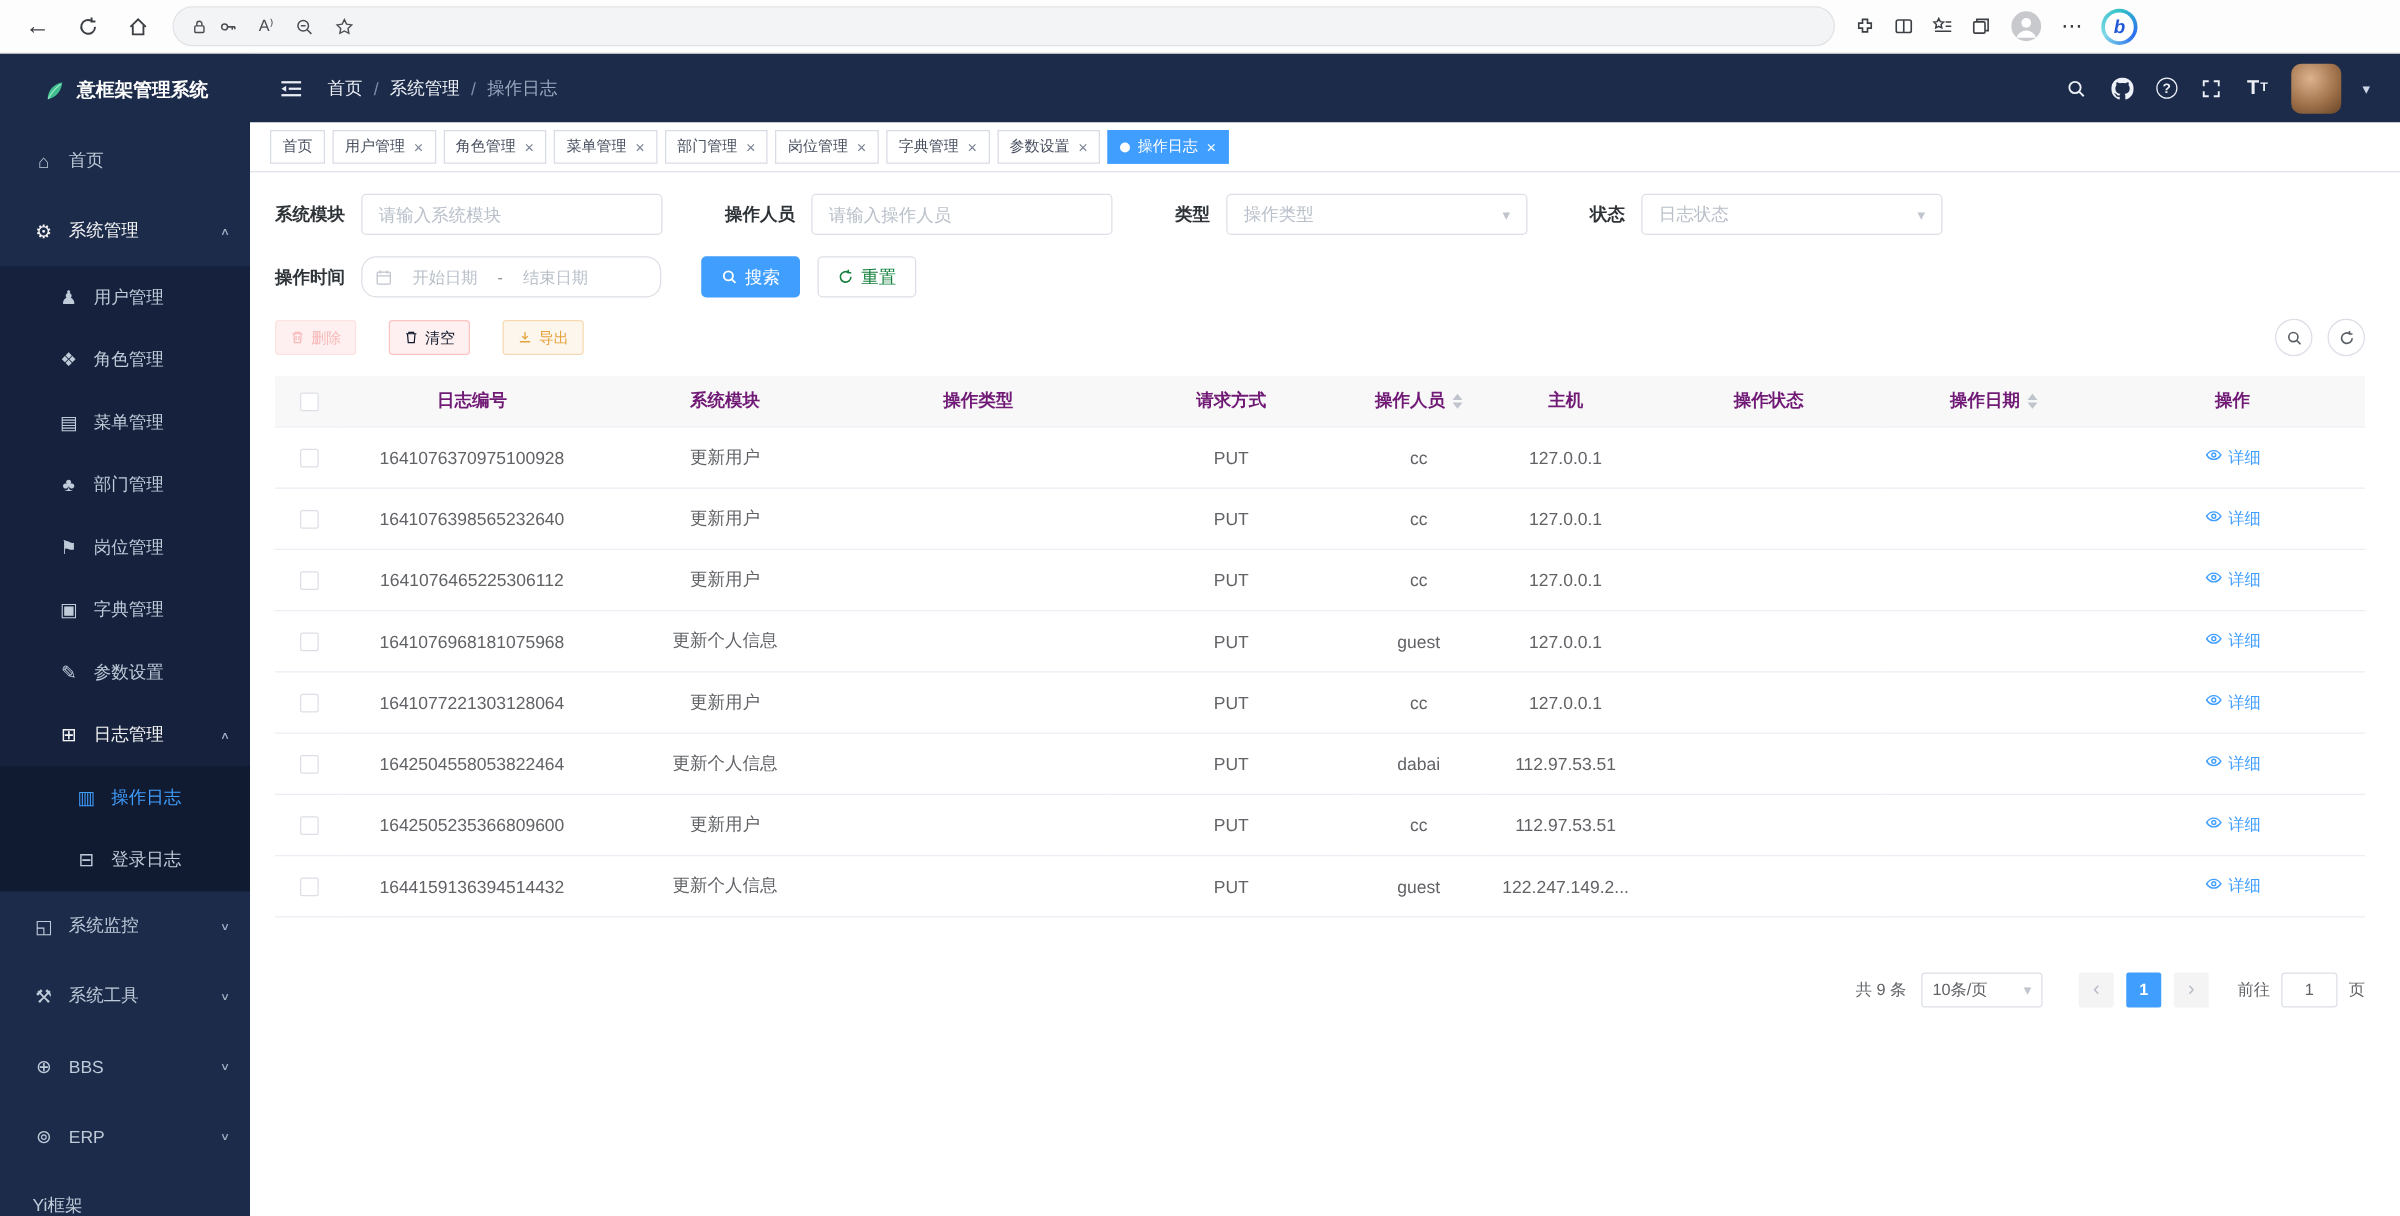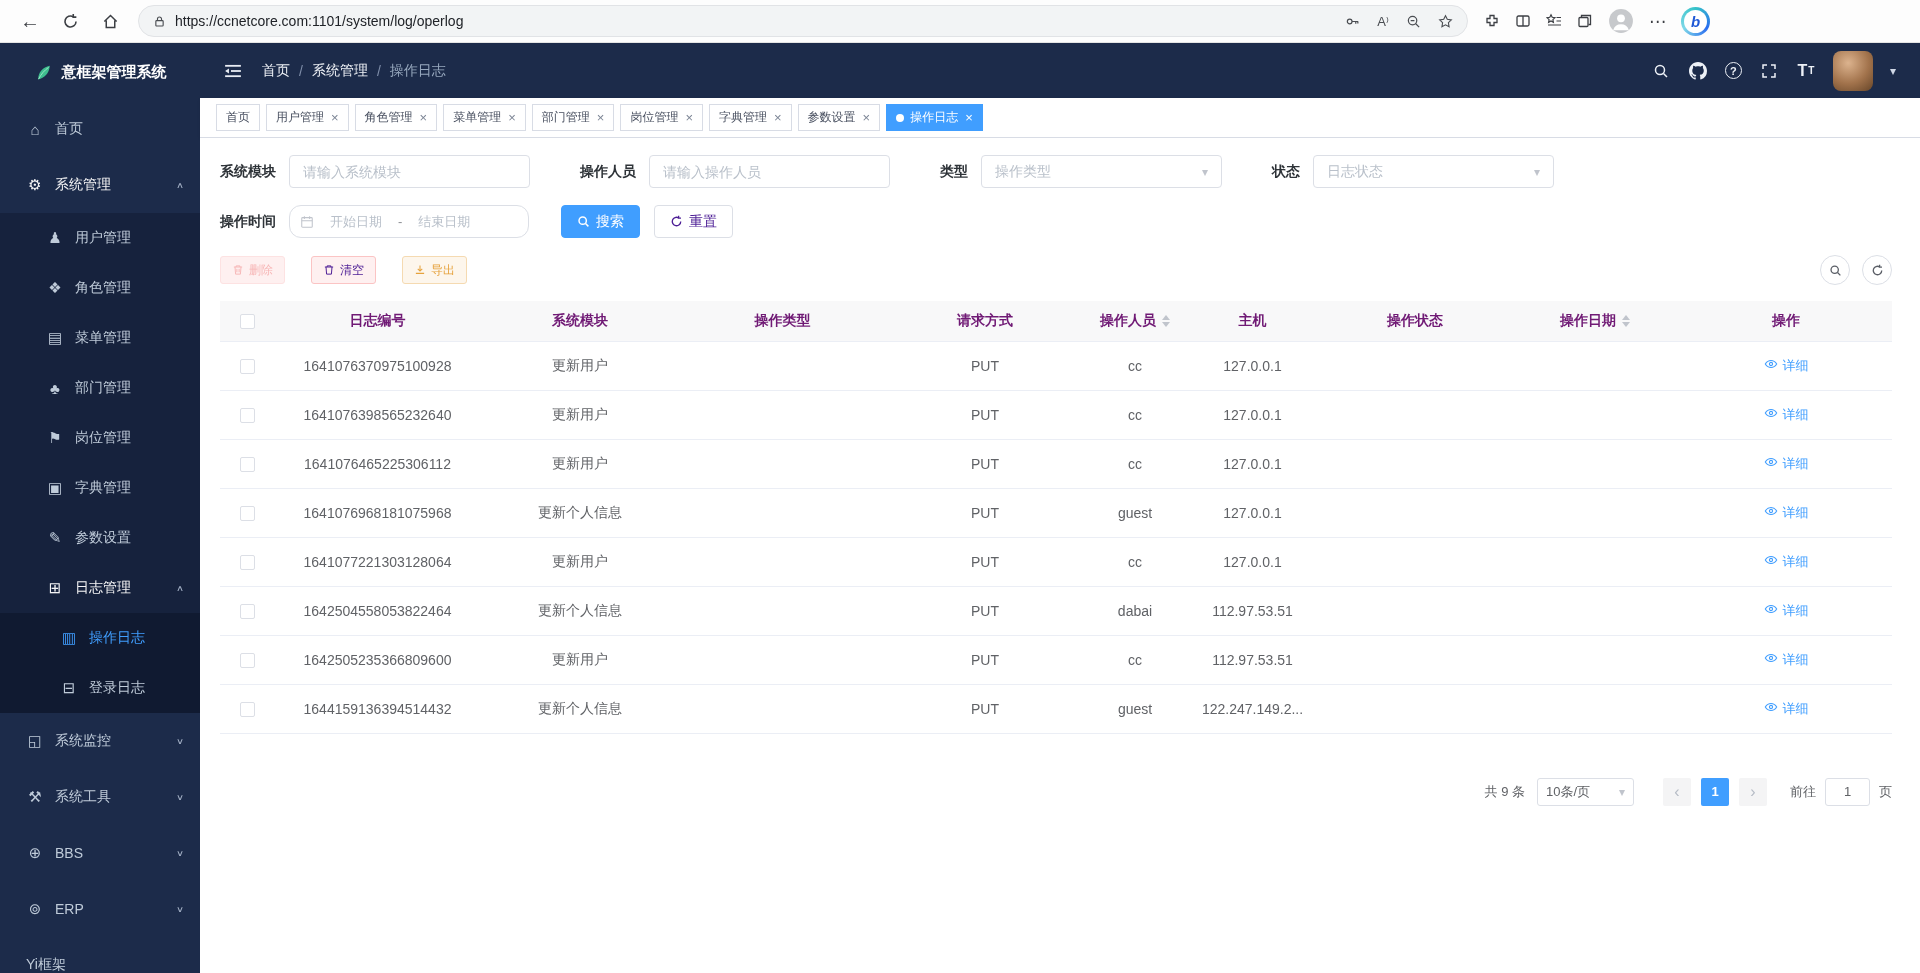--- a/index.html
+++ b/index.html
@@ -83,26 +83,26 @@
     display:flex;align-items:center;justify-content:space-between;background:#fff;cursor:pointer}
   .sel-ph{font-size:14px;color:#b9c0ca}
   .sel-caret{color:#c0c4cc;font-size:12px}
   .date-range{width:240px;height:33px;border:1px solid #dcdfe6;border-radius:12px;display:flex;
     align-items:center;padding:0 10px;gap:5px;background:#fff;color:#c0c4cc}
   .date-range input{border:none;outline:none;width:74px;font-size:13px;text-align:center;
     color:#606266;background:transparent}
   .date-range input::placeholder{color:#b9c0ca}
   .date-sep{color:#8d9095;font-size:13px}
   .btn{display:inline-flex;align-items:center;gap:6px;border-radius:4px;font-size:14px;cursor:pointer;
-    border:1px solid #dcdfe6;background:#fff;color:#4c1d95;white-space:nowrap}
+    border:1px solid #dcdfe6;background:#fff;color:#15803d;white-space:nowrap}
   .btn.lg{height:33px;padding:0 15px}
   .btn.primary{background:#409eff;border-color:#409eff;color:#fff}
   .btn.sm{height:28px;padding:0 11px;font-size:12px;border-radius:3px;gap:5px}
   .btn.danger-dis{background:#fef0f0;border-color:#fde2e2;color:#f7b7b7;cursor:not-allowed}
-  .btn.danger{background:#fef0f0;border-color:#fbc4c4;color:#4c1d95}
+  .btn.danger{background:#fef0f0;border-color:#fbc4c4;color:#0f172a}
   .btn.warning{background:#fdf6ec;border-color:#f5dab1;color:#e6a23c}
   .ml-search{margin-left:32px}
   .ml-reset{margin-left:14px}
   .toolbar-row{display:flex;align-items:center;margin:2px 0 0}
   .toolbar-row .btn{margin-right:26px}
   .tool-right{margin-left:auto;display:flex;align-items:center;gap:12px}
   .circle-btn{width:30px;height:30px;border:1px solid #dcdfe6;border-radius:50%;background:#fff;
     display:flex;align-items:center;justify-content:center;color:#5a5e66;cursor:pointer;margin-right:0 !important}
 
   
@@ -152,21 +152,20 @@
       </svg>
   </span>
 
   <div class="address-bar">
     <span>
       <svg width="13" height="13" viewBox="0 0 16 16" fill="none" stroke="currentColor" stroke-width="1.4">
           <rect x="3.5" y="7" width="9" height="6.5" rx="1"></rect>
           <path d="M5.5 7V5a2.5 2.5 0 0 1 5 0v2"></path>
         </svg>
     </span>
-    <span class="url">https://ccnetcore.com:1101/system/log/operlog</span>
     <span class="ab-right">
       <span>
         <svg width="15" height="15" viewBox="0 0 16 16" fill="none" stroke="currentColor" stroke-width="1.3">
             <circle cx="5" cy="8" r="2.5"></circle>
             <path d="M7.5 8h6.5M11.5 8v2.5M13.7 8v2"></path>
           </svg>
       </span>
       <span>A⁾</span>
       <span>
         <svg width="15" height="15" viewBox="0 0 16 16" fill="none" stroke="currentColor" stroke-width="1.3">

